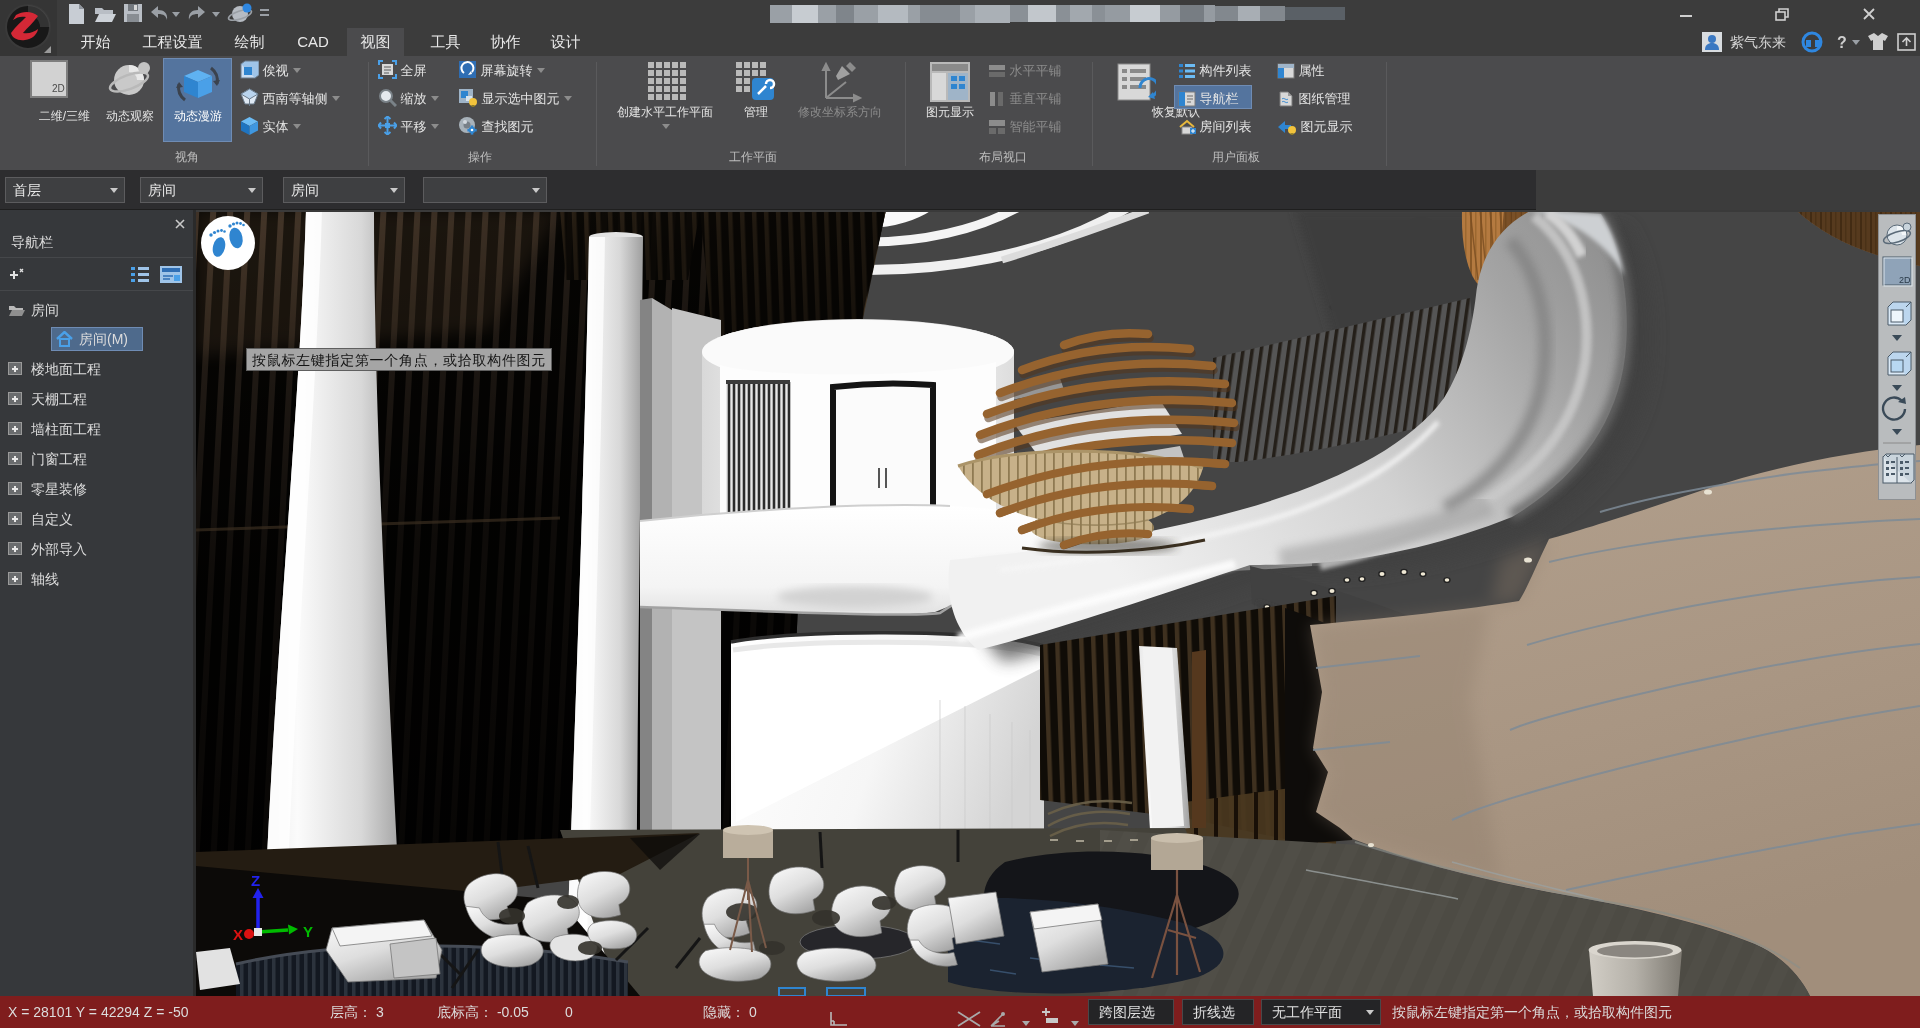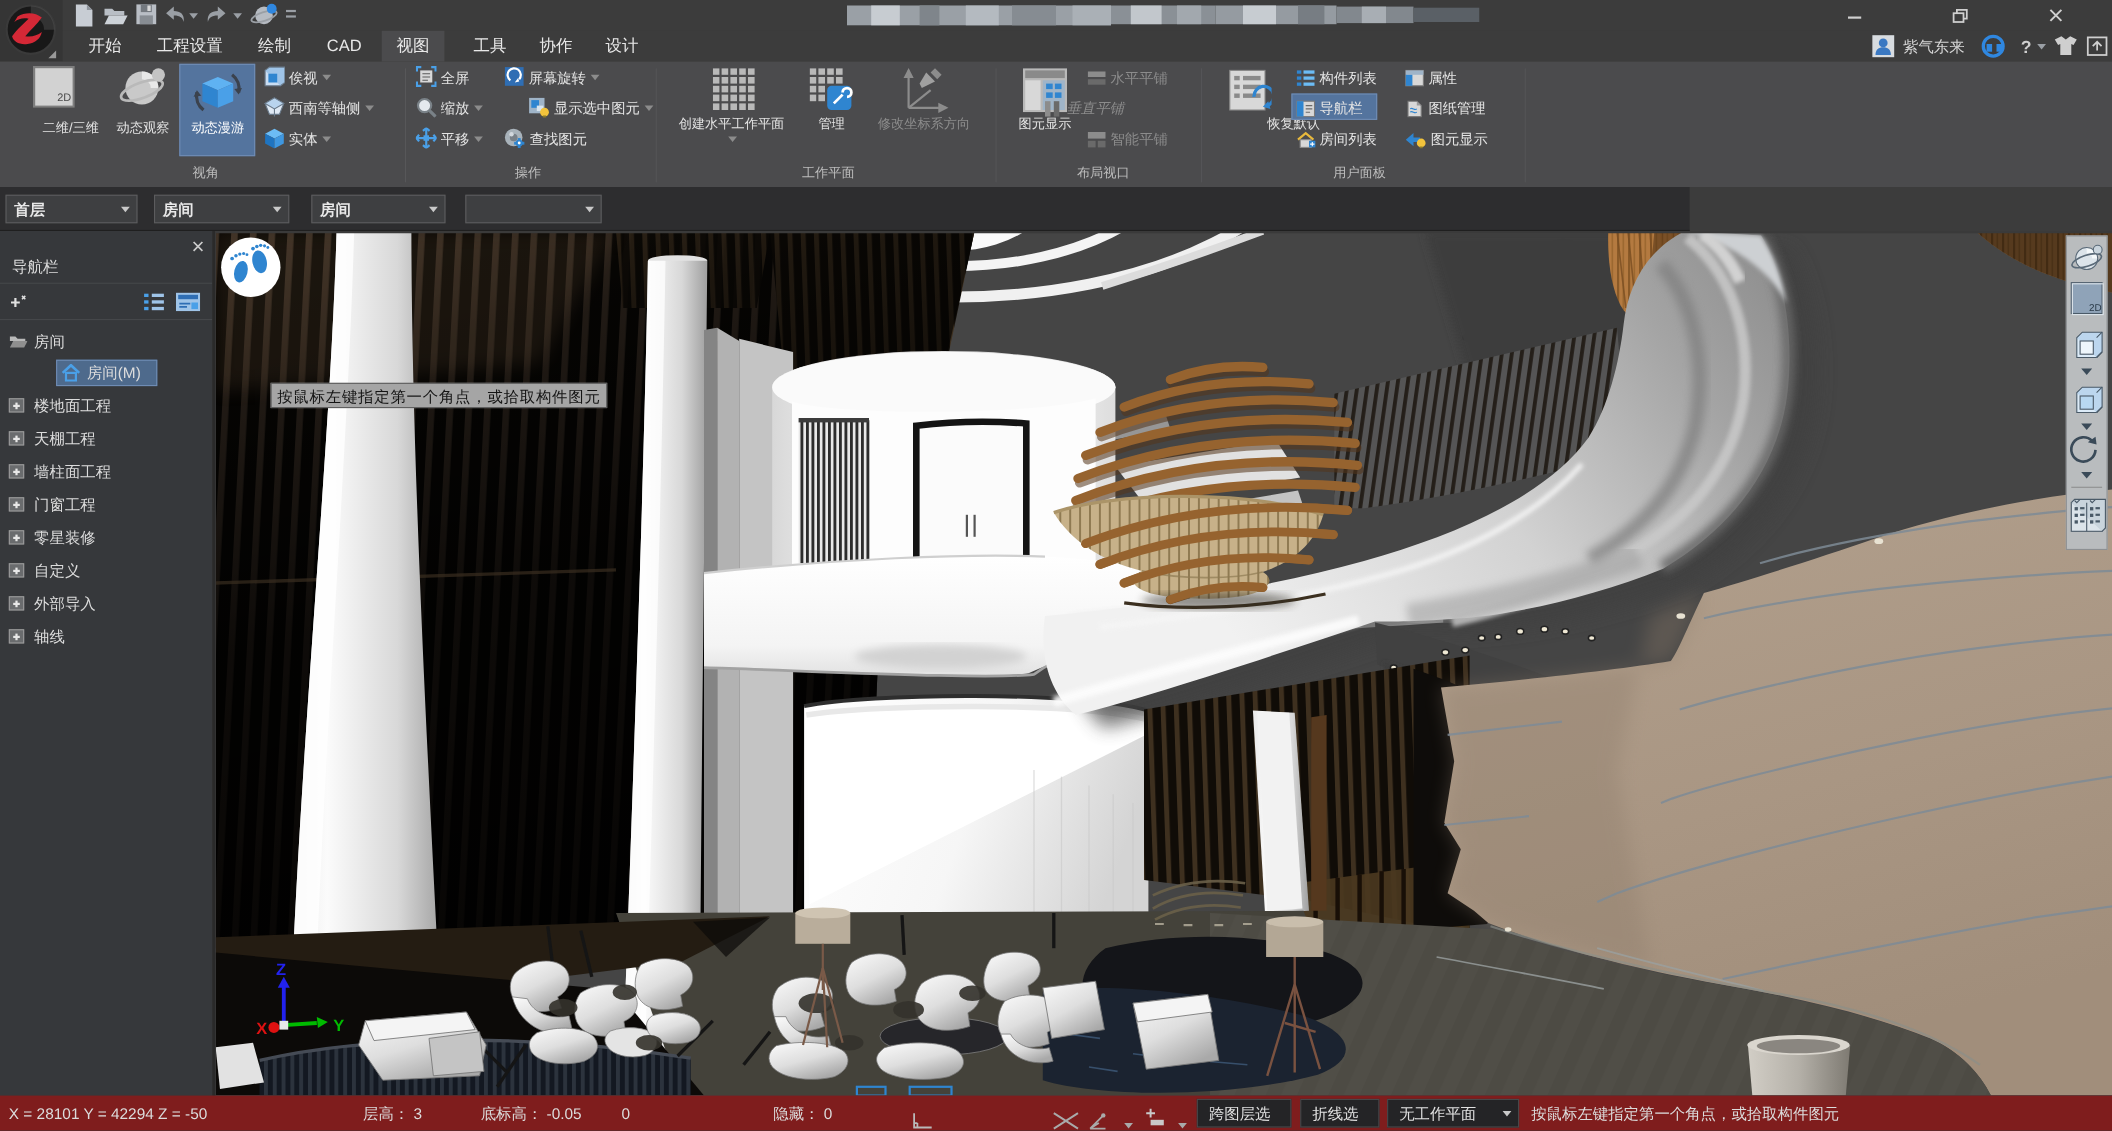--- a/index.html
+++ b/index.html
@@ -20,21 +20,21 @@
   .rsep { position:absolute; top:6px; width:1px; height:104px; background:#3e3e40; border-right:1px solid #5a5a5c; }
   .rlabel { position:absolute; top:93px; height:16px; line-height:16px; font-size:12px; color:#bdbdbd; text-align:center; }
   .rbtn-label { position:absolute; font-size:12px; color:#e4e4e4; text-align:center; white-space:nowrap; }
   .small-item { position:absolute; height:26px; line-height:26px; font-size:13px; color:#e4e4e4; white-space:nowrap; }
   .small-item svg { vertical-align:-4px; }
   .dis { color:#8c8c8c; }
   .caret { display:inline-block; width:0; height:0; border-left:4px solid transparent; border-right:4px solid transparent; border-top:5px solid #c9c9c9; vertical-align:2px; margin-left:4px; }
   .caret.dk { border-top-color:#8c8c8c; }
 
   
-  #toolrow { position:absolute; left:0; top:170px; width:1536px; height:40px; background:#2d2d2f; border-bottom:1px solid #1f1f1f;font-weight:bold; }
+  #toolrow { position:absolute; left:0; top:170px; width:1536px; height:40px; background:#2d2d2f; border-bottom:1px solid #1f1f1f; }
   .combo { position:absolute; top:7px; height:26px; background:#3e3f41; border:1px solid #5c5c5e; color:#e8e8e8; font-size:14px; line-height:24px; padding-left:7px; }
   .combo .cv { position:absolute; right:6px; top:10px; width:0; height:0; border-left:4px solid transparent; border-right:4px solid transparent; border-top:5px solid #c9c9c9; }
 
   
   #leftpanel { position:absolute; left:0; top:210px; width:193px; height:786px; background:#36383b; }
   #vpgutter { position:absolute; left:193px; top:210px; width:3px; height:786px; background:#2a2a2a; }
   .treerow { position:absolute; left:0; width:193px; height:26px; color:#dcdcdc; font-size:14px; line-height:26px; }
   .pm { position:absolute; left:8px; top:6px; width:14px; height:13px; background:#6a6c6e; border:1px solid #9a9a9a; }
   .pm::before { content:""; position:absolute; left:3px; top:5px; width:6px; height:2px; background:#e8e8e8; }
   .pm::after { content:""; position:absolute; left:5px; top:3px; width:2px; height:6px; background:#e8e8e8; }
@@ -251,21 +251,21 @@
     </div>
 
     <div class="small-item" style="left:458px;top:2px;">
       <svg width="19" height="19" viewBox="0 0 19 19">
           <rect x="1" y="1" width="17" height="17" fill="#2f6eb4"></rect>
           <path d="M6,13 a6,6 0 1 1 8,-1" fill="none" stroke="#fff" stroke-width="2"></path>
           <path d="M14,14 l-4,1 l3,-4 z" fill="#fff"></path>
         </svg>
       屏幕旋转<span class="caret dk"></span>
     </div>
-    <div class="small-item" style="left:480px;top:30px;">
+    <div class="small-item" style="left:458px;top:30px;">
       <svg width="20" height="19" viewBox="0 0 20 19">
           <rect x="1" y="1" width="14" height="14" fill="#9fb4c8"></rect>
           <rect x="3" y="3" width="7" height="7" fill="#2f85d0"></rect>
           <rect x="8" y="8" width="6" height="5" fill="#d8e4ee"></rect>
           <circle cx="15" cy="14" r="4" fill="#f2c33c"></circle>
           <rect x="13.5" y="17" width="3" height="2" fill="#8a7a2a"></rect>
         </svg>
       显示选中图元<span class="caret dk"></span>
     </div>
     <div class="small-item" style="left:458px;top:58px;">
@@ -360,21 +360,21 @@
         </g>
     </svg>
     <div class="rbtn-label" style="left:918px;top:48px;width:64px;">图元显示</div>
     <div class="small-item dis" style="left:988px;top:2px;">
       <svg width="18" height="16" viewBox="0 0 18 16">
           <rect x="1" y="2" width="16" height="5" fill="#8c8c8c"></rect>
           <rect x="1" y="9" width="16" height="5" fill="#6a6a6a"></rect>
         </svg>
       水平平铺
     </div>
-    <div class="small-item dis" style="left:948px;top:30px;font-style:italic;">
+    <div class="small-item dis" style="left:988px;top:30px;">
       <svg width="18" height="16" viewBox="0 0 18 16">
           <rect x="2" y="1" width="5" height="14" fill="#8c8c8c"></rect>
           <rect x="10" y="1" width="5" height="14" fill="#6a6a6a"></rect>
         </svg>
       垂直平铺
     </div>
     <div class="small-item dis" style="left:988px;top:58px;">
       <svg width="18" height="16" viewBox="0 0 18 16">
           <rect x="1" y="1" width="16" height="6" fill="#8c8c8c"></rect>
           <rect x="1" y="9" width="7" height="6" fill="#6a6a6a"></rect>

